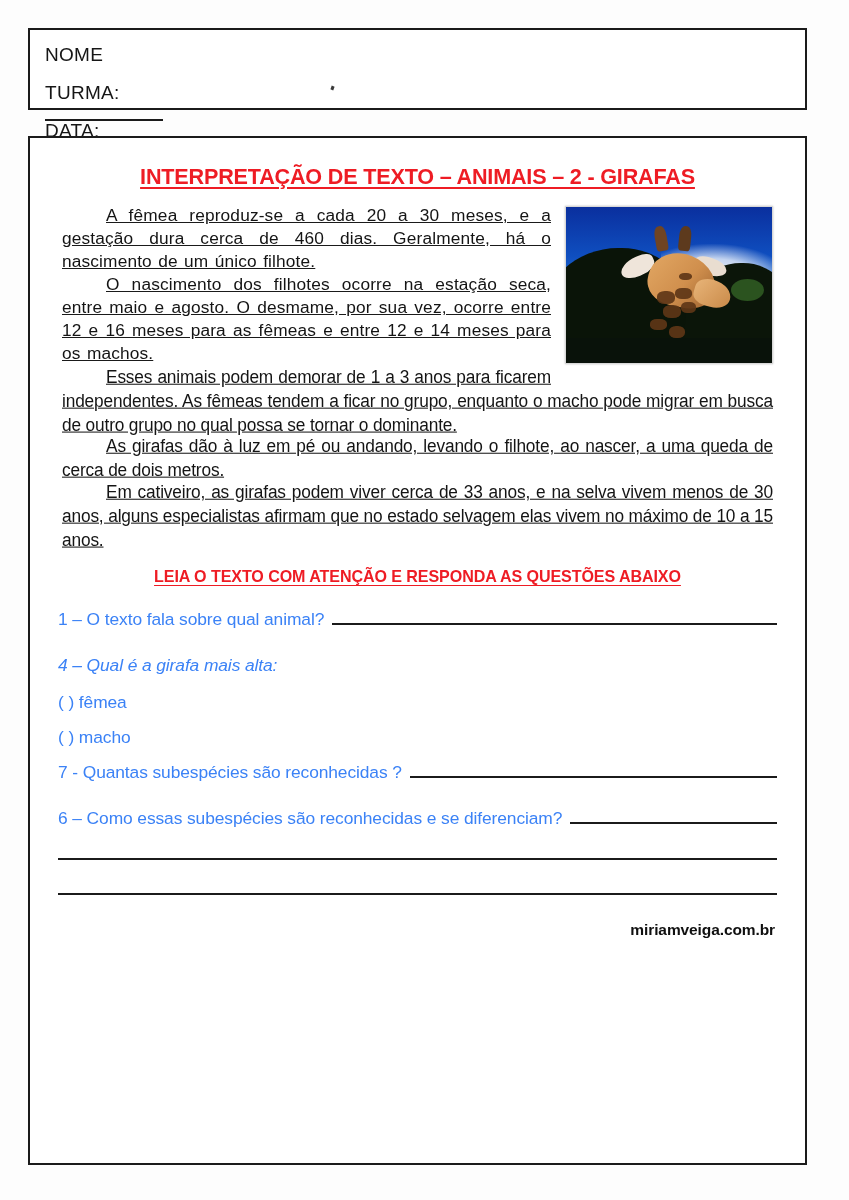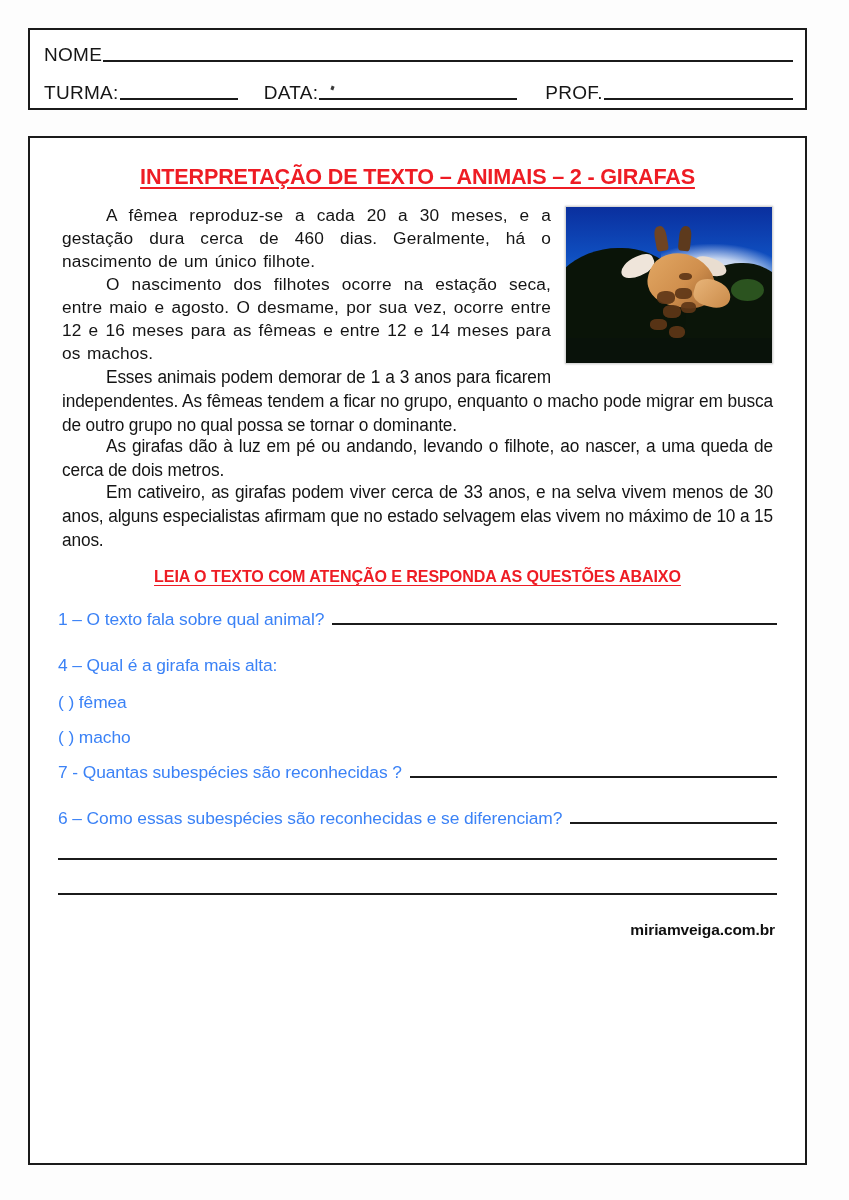--- a/index.html
+++ b/index.html
@@ -32,20 +32,21 @@
     height: 82px;
     border: 2px solid #1b1b1b;
     box-sizing: border-box;
     background: #ffffff;
   }
   .field-row {
     position: absolute;
     display: flex;
     align-items: baseline;
     white-space: nowrap;
+    flex-direction: column;
   }
   .field-row.row-nome { left: 14px; top: 14px; right: 12px; }
   .field-row.row-turma { left: 14px; top: 52px; right: 12px; }
 
   .field-label {
     font-size: 19px;
     letter-spacing: 0.3px;
     color: #161616;
   }
   .field-rule {
@@ -95,20 +96,21 @@
     text-decoration: underline;
     text-underline-offset: 3px;
     font-stretch: condensed;
     transform: scaleX(0.96);
   }
 
   
   .article {
     position: relative;
     margin: 14px 28px 4px 28px;
+    text-decoration: underline;
   }
 
   .photo {
     float: right;
     width: 206px;
     height: 156px;
     margin: 2px 0 6px 14px;
     position: relative;
     overflow: hidden;
     border: 1px solid #d8d8d8;
@@ -277,21 +279,21 @@
   }
   .q .qtext { flex: 0 0 auto; }
   .q .answer-rule {
     flex: 1 1 auto;
     border-bottom: 2px solid #1b1b1b;
     height: 12px;
     margin-left: 8px;
     min-width: 40px;
   }
   .q.opt { margin-bottom: 14px; }
-  .q.q4 { margin-bottom: 16px; }
+  .q.q4 { margin-bottom: 16px; font-style: italic; }
 
   .blank-line {
     margin: 0 24px 0 24px;
     border-bottom: 2px solid #1b1b1b;
     height: 1px;
   }
   .blank-line.first { margin-top: 28px; }
   .blank-line.second { margin-top: 32px; }
 
   .footer {

